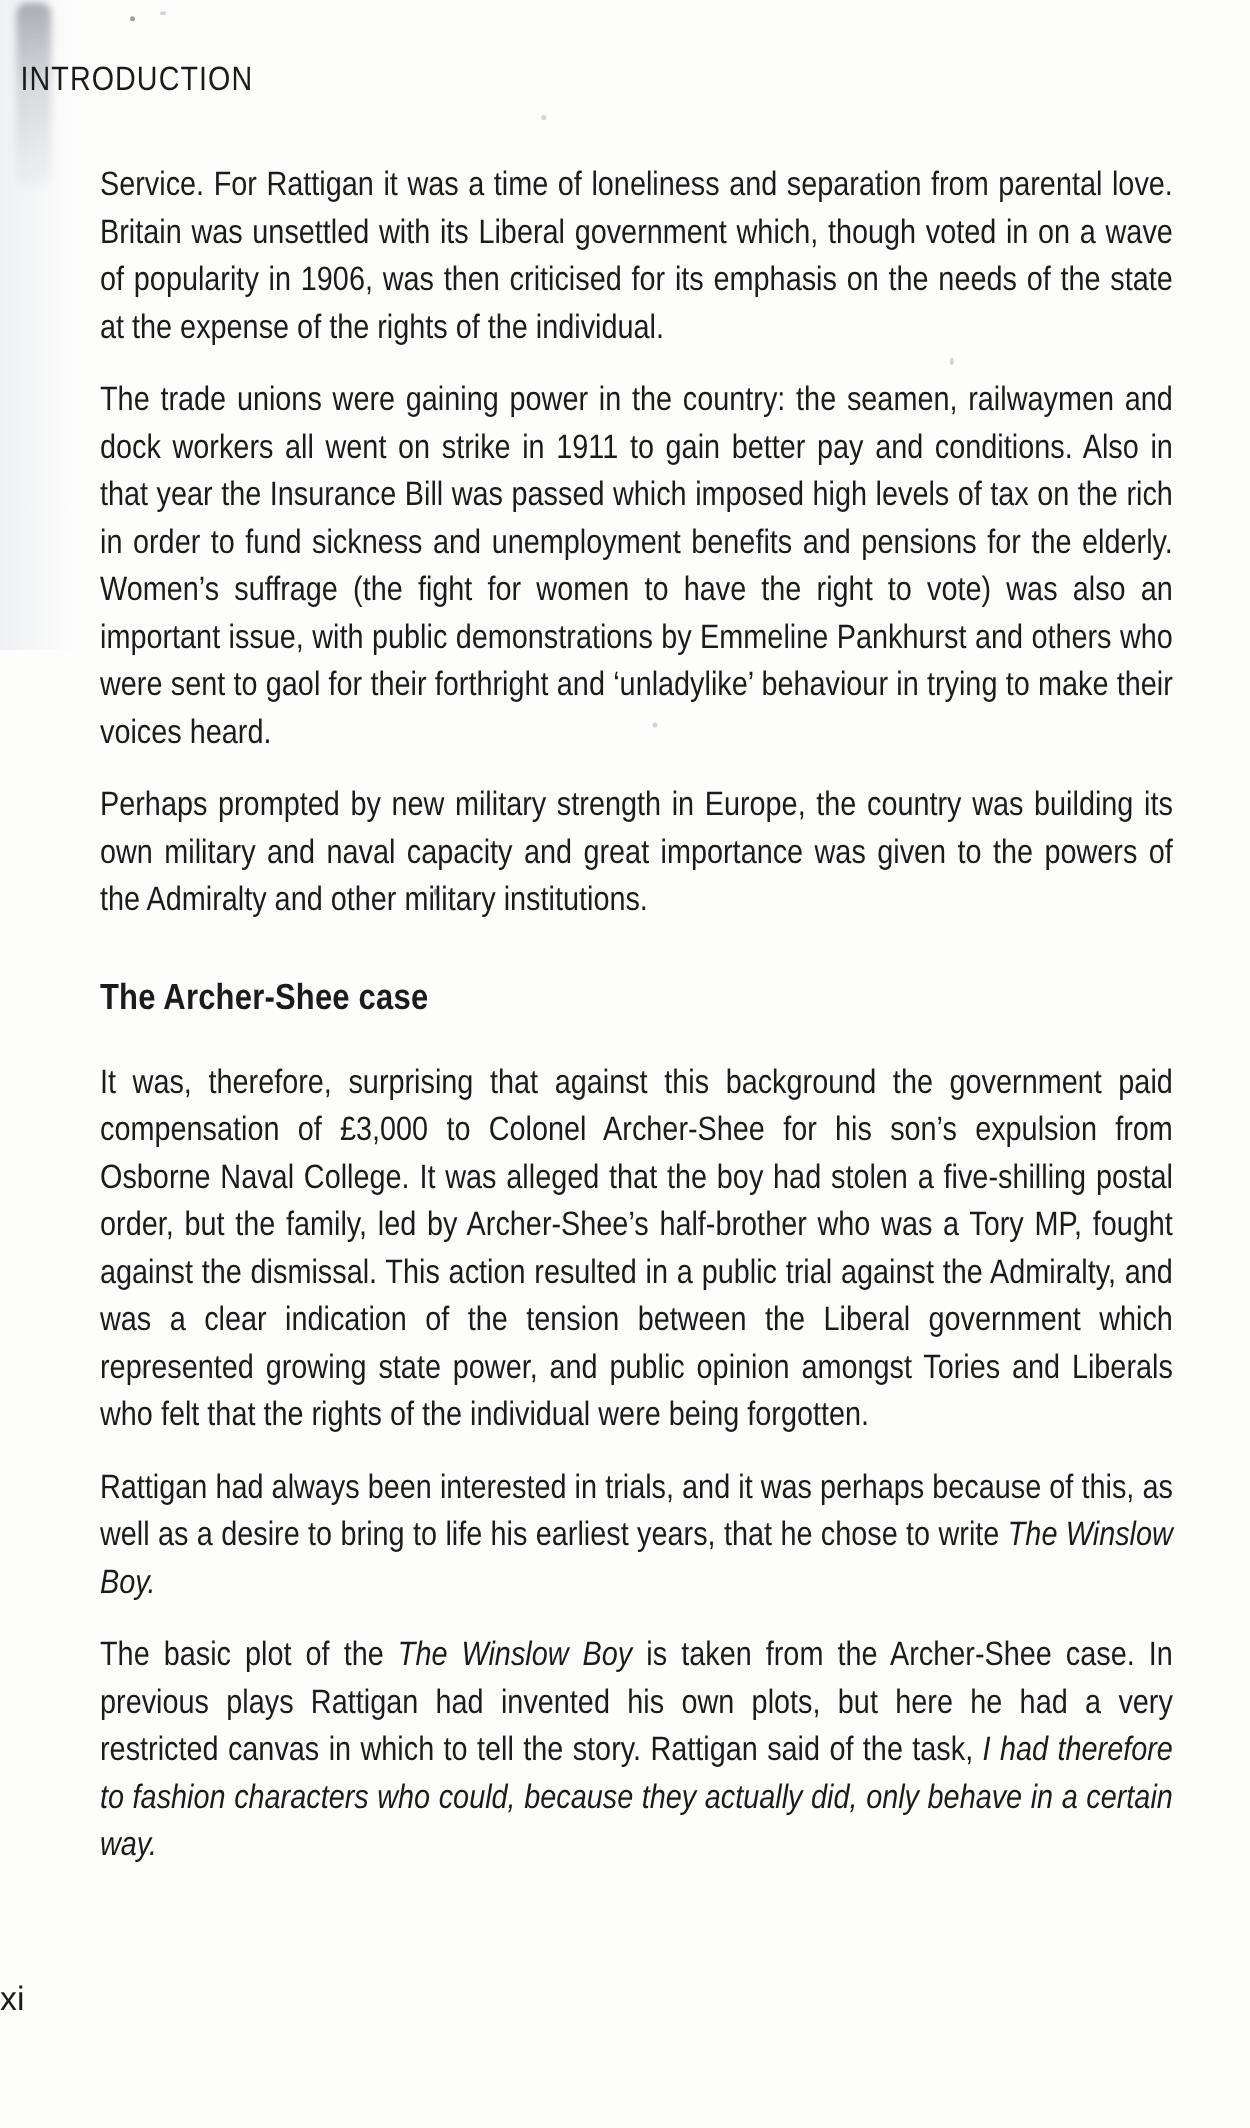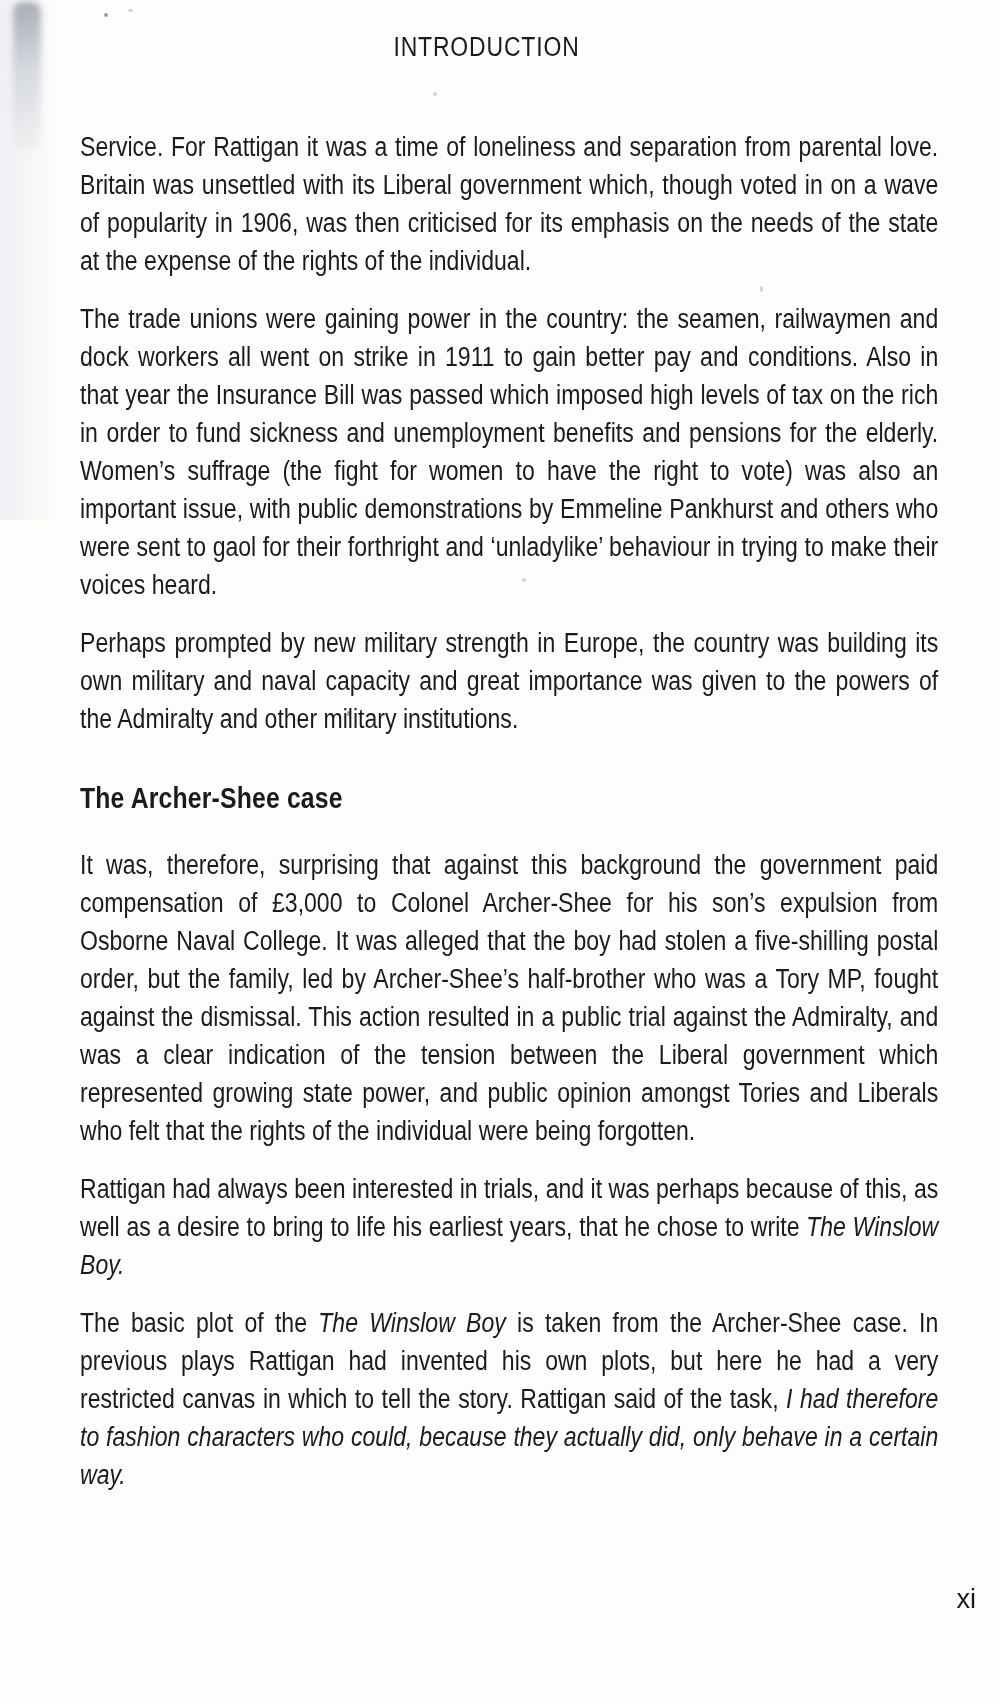--- a/index.html
+++ b/index.html
@@ -18,22 +18,22 @@
     pointer-events:none;
   }
   
   .corner-smudge {
     position:absolute; left:13px; top:2px; width:28px; height:148px;
     background:linear-gradient(180deg, rgba(94,101,112,0.50), rgba(128,136,150,0.26) 45%, rgba(160,168,182,0.06));
     border-radius:9px;
     filter:blur(3px);
   }
   .header {
-    position:absolute; top:32px; left:0; width:973px;
-    text-align:center;
+    position:absolute; top:48px; left:0; width:973px;
+    text-align:left;
   }
   .header-text {
     display:inline-block;
     font-size:27px; letter-spacing:1px; font-weight:400;
     transform:scaleX(0.85);
   }
   .text-col {
     position:absolute; left:80px; top:128px;
     width:1005px;
     transform:scaleX(0.854);
@@ -46,21 +46,21 @@
   }
   .text-col h2 {
     margin:40px 0 28px 0;
     font-size:29px; line-height:40px;
     font-weight:bold; letter-spacing:0.2px;
     text-align:left;
   }
   .it { font-style:italic; }
   .page-num {
     position:absolute; top:1584px; left:0; width:976px;
-    text-align:right; font-size:27px;
+    text-align:left; font-size:27px;
   }
   .speck {
     position:absolute; border-radius:50%;
     background:rgba(45,45,48,0.45);
     pointer-events:none;
   }
   .speck.faint { background:rgba(70,70,80,0.22); }
 </style>
 </head>
 <body>

